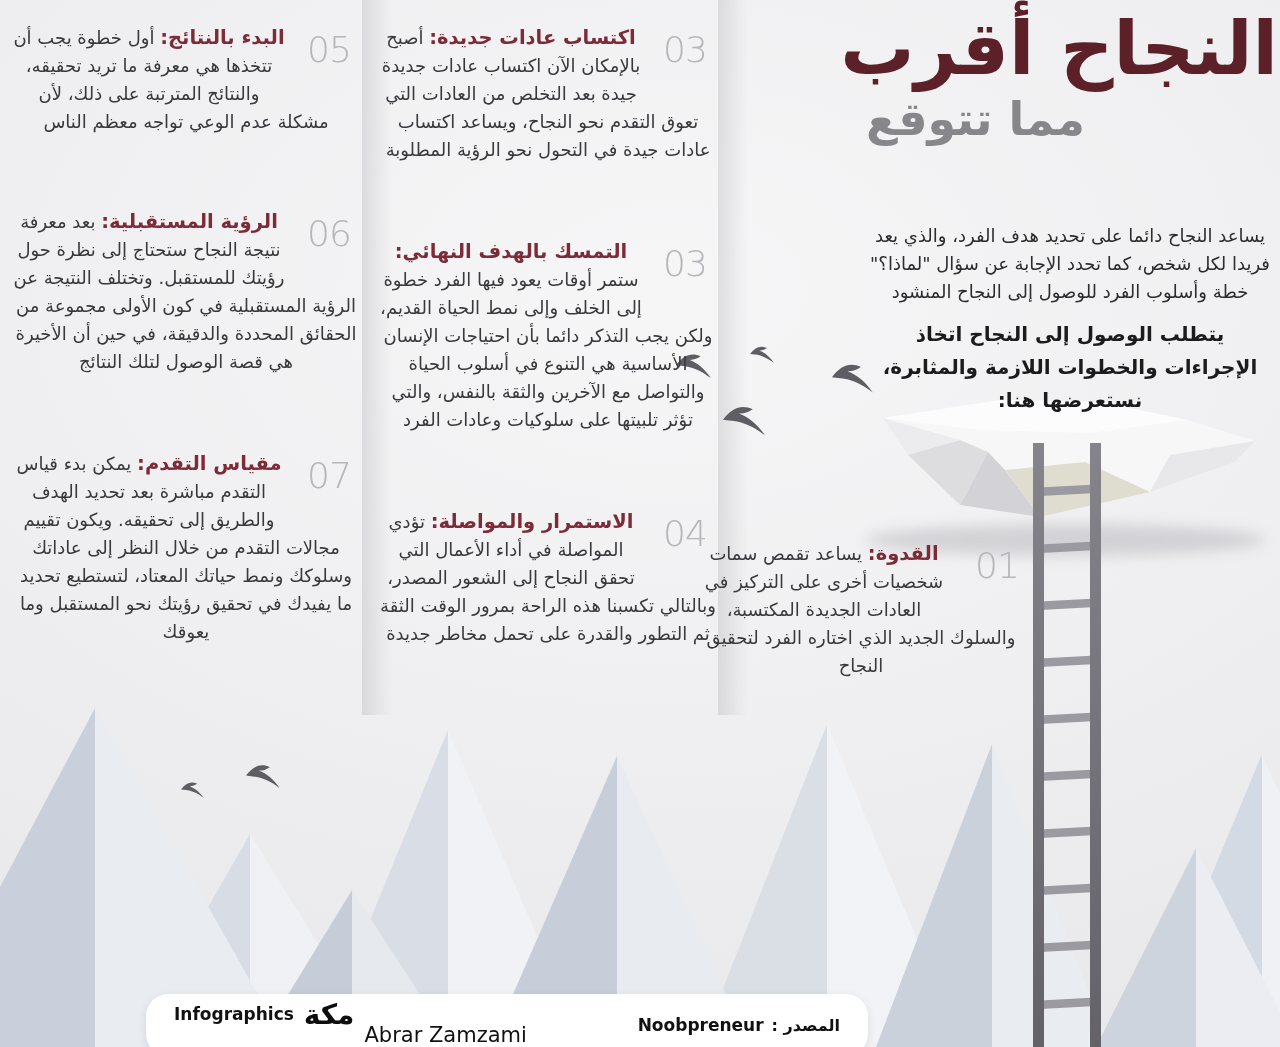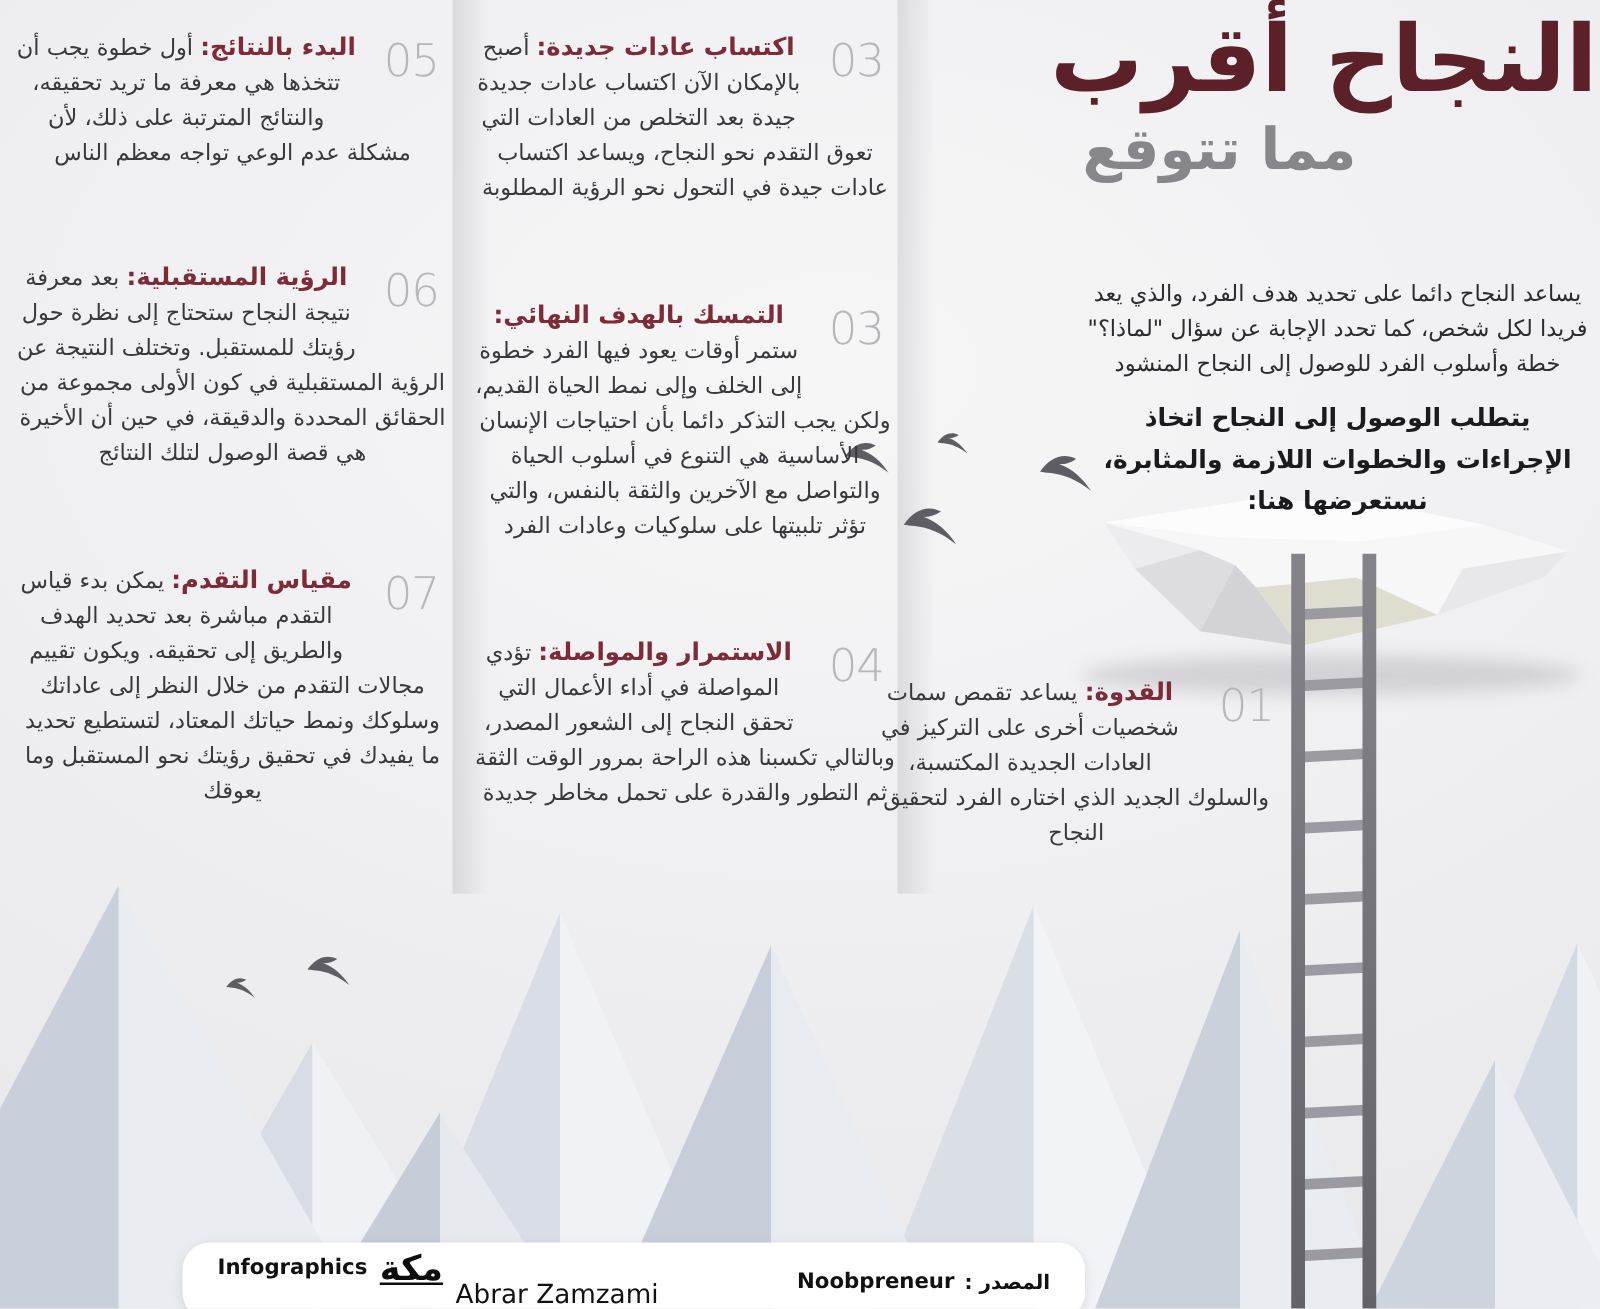--- a/index.html
+++ b/index.html
@@ -42,21 +42,21 @@
 
   .footer{
     position:absolute;left:146px;top:994px;width:722px;height:62px;
     background:#ffffff;border-radius:22px;
     box-shadow:0 3px 10px rgba(0,0,0,0.10);
     display:flex;align-items:center;justify-content:space-between;
     padding:0 28px;box-sizing:border-box;
   }
   .credits{display:flex;gap:10px;color:#111;}
   .credits .lbl{font-size:17px;font-weight:600;}
-  .credits .mk{font-size:28px;font-weight:bold;line-height:1;letter-spacing:-1px;color:#0d0d0d;position:relative;top:-3px;text-decoration:underline;}
+  .credits .mk{font-size:28px;font-weight:bold;line-height:1;letter-spacing:-1px;color:#0d0d0d;position:relative;top:-3px;}
   .credits .author{font-size:21px;font-weight:normal;margin-top:19px;}
   .source{display:flex;align-items:center;gap:8px;color:#111;}
   .source .src-label{font-size:16px;font-weight:bold;text-align:center;}
   .source .src-value{font-size:17px;font-weight:bold;}
 </style>
 </head>
 <body>
 
 <div class="poster">
 

